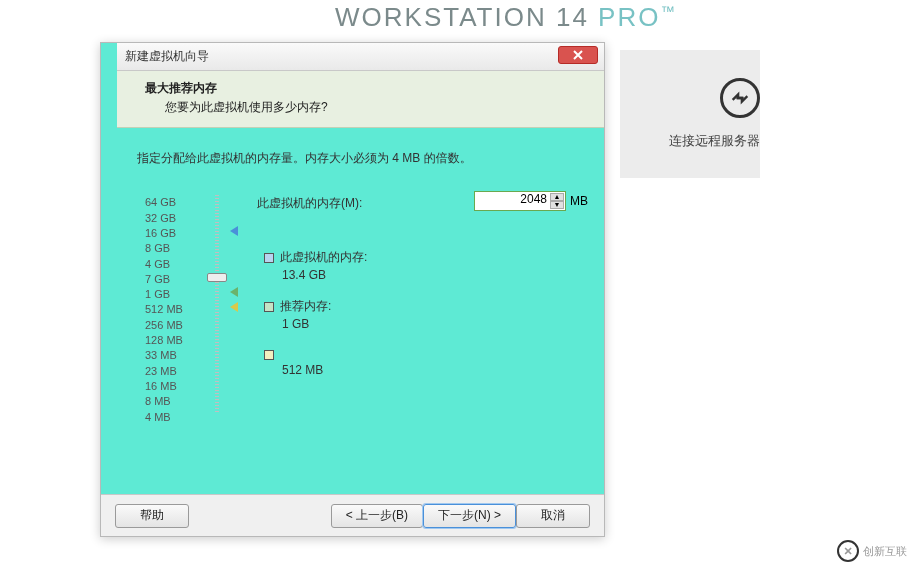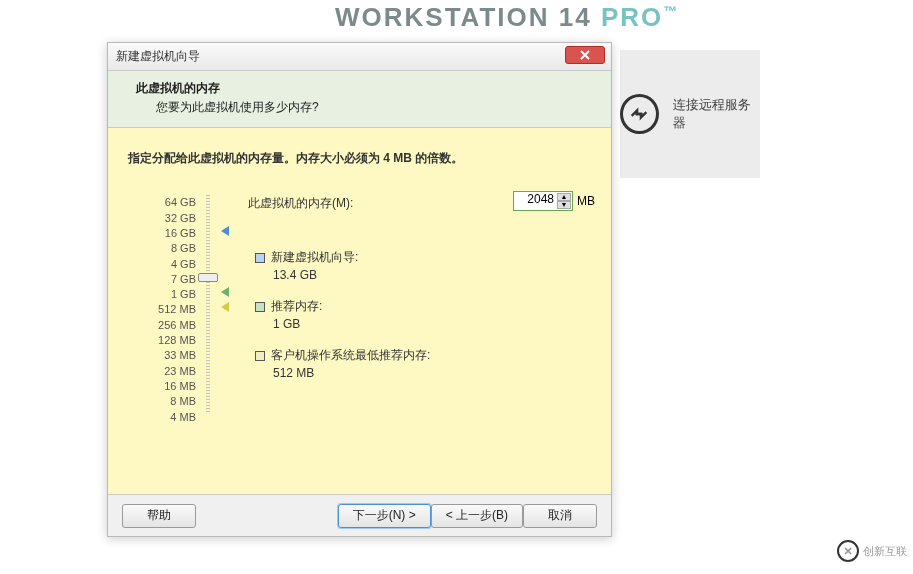--- a/index.html
+++ b/index.html
@@ -1,43 +1,43 @@
 <!DOCTYPE html>
 <html><head>
   <meta charset="utf-8">
   <style>
     * { box-sizing: border-box; margin:0; padding:0; }
     body { font-family: "Microsoft YaHei", Tahoma, sans-serif; font-size:12px; background:#fff; width:913px; height:574px; position:relative; }
-    .product-title { position:absolute; left:335px; top:2px; font-size:26px; font-weight:700; letter-spacing:2px; color:#7b8a8b; font-family: Arial, sans-serif; }
+    .product-title { position:absolute; left:335px; top:2px; font-size:26px; font-weight:400; letter-spacing:2px; color:#7b8a8b; font-family: Arial, sans-serif; }
     .pro { color:#78c2c4; }
     .tm { font-size:14px; vertical-align:super; color:#78c2c4; }
-    .remote-tile { position:absolute; left:620px; top:50px; width:140px; height:128px; background:#ececec; display:flex; flex-direction:row; align-items:center; justify-content:center; gap:14px;}
+    .remote-tile { position:absolute; left:620px; top:50px; width:140px; height:128px; background:#ececec; display:flex; flex-direction:column; align-items:flex-end; justify-content:center; gap:14px;}
     .remote-icon { width:40px; height:40px; border:3px solid #333; border-radius:50%; display:flex; align-items:center; justify-content:center; position:relative;}
     .remote-label { color:#444; font-size:13px;}
-    .wizard { position:absolute; left:107px; top:42px; width:505px; height:495px; background:#fef9c3; border:1px solid #b8b8b8; box-shadow:0 2px 10px rgba(0,0,0,.2);}
+    .wizard { position:absolute; left:100px; top:42px; width:505px; height:495px; background:#5eead4; border:1px solid #b8b8b8; box-shadow:0 2px 10px rgba(0,0,0,.2);padding-left:16px;}
     .titlebar { height:28px; background: linear-gradient(#fafafa,#e9e9e9); border-bottom:1px solid #c8c8c8; display:flex; align-items:center; padding:0 8px; position:relative;}
     .close-btn { position:absolute; right:6px; top:3px; width:40px; height:18px; background:#d9534f; border-radius:3px; display:flex; align-items:center; justify-content:center; color:#fff; font-size:11px; border:1px solid #b52b27; cursor:pointer;}
     .titlebar-text { color:#333; }
     .header { background:#e8f0e1; border-bottom:1px solid #c3d0b6; padding:8px 12px 10px 28px; line-height:1.6;}
     .header-title { font-weight:bold; color:#222;}
     .header-sub { color:#222; padding-left:20px;}
     .content { padding:22px 16px 10px 20px;}
-    .hint { color:#333;font-weight:bold; }
+    .hint { color:#333; }
     .mem-area { position:relative; margin-top:28px; height:240px;}
-    .scale { position:absolute; left:8px; top:0; width:60px; text-align:right; font-size:11px; color:#555; line-height:15.3px;}
+    .scale { position:absolute; left:8px; top:0; width:60px; text-align:left; font-size:11px; color:#555; line-height:15.3px;}
     .scale div { height:15.3px;}
     .track { position:absolute; left:78px; top:0; width:4px; height:218px; background: repeating-linear-gradient(#c0c0c0, #c0c0c0 1px, transparent 1px, transparent 3px);}
     .thumb { position:absolute; left:70px; top:78px; width:20px; height:9px; background:#eee; border:1px solid #888; border-radius:2px; cursor:grab;}
     .marker { position:absolute; left:93px; width:0; height:0; border-top:5px solid transparent; border-bottom:5px solid transparent;}
     .marker.blue { border-right:8px solid #4a90d9; top:31px;}
     .marker.green1 { border-right:8px solid #6bb36b; top:92px;}
     .marker.yellow { border-right:8px solid #d9c94a; top:107px;}
     .mem-label-line { position:absolute; left:120px; top:0; color:#333;}
     .input-row { position:absolute; right:0; top:-4px; display:flex; align-items:center; gap:4px;}
-    .spin { width:60px; height:20px; border:1px solid #6aa84f; background:#fff; text-align:right; padding:0 18px 0 4px; font-size:12px; position:relative;}
+    .spin { width:92px; height:20px; border:1px solid #6aa84f; background:#fff; text-align:right; padding:0 18px 0 4px; font-size:12px; position:relative;}
     .spin-arrows { position:absolute; right:1px; top:1px; width:14px; height:16px; display:flex; flex-direction:column;}
     .spin-arrows span{ height:8px; background:#e0e0e0; border:1px solid #aaa; font-size:7px; line-height:6px; text-align:center; cursor:pointer;}
     .reco { position:absolute; left:127px;}
     .reco-item { margin-bottom:16px; font-size:12px; color:#333;}
     .reco-item .sq { display:inline-block; width:10px; height:10px; margin-right:6px; vertical-align:middle; border:1px solid #555;}
     .sq.blue{ background:#b8d4ef;}
     .sq.green{ background:#c5e3c5;}
     .sq.yellow{ background:#f3eec0;}
     .reco-val { padding-left:18px; margin-top:2px;}
     .footer { position:absolute; left:0; bottom:0; right:0; height:42px; border-top:1px solid #c8c8c8; background:#f0f0f0; display:flex; align-items:center; padding:0 14px; }
@@ -68,21 +68,21 @@
 <div class="wizard">
   <div class="titlebar">
     <span class="titlebar-text">新建虚拟机向导</span>
     <div class="close-btn">
       <svg width="12" height="10" viewBox="0 0 12 10" stroke="#fff" stroke-width="2">
           <path d="M2 1 L10 9 M10 1 L2 9"></path>
         </svg>
     </div>
   </div>
   <div class="header">
-    <div class="header-title">此虚拟机的内存</div>
+    <div class="header-title">最大推荐内存</div>
     <div class="header-sub">您要为此虚拟机使用多少内存?</div>
   </div>
   <div class="content">
     <div class="hint">指定分配给此虚拟机的内存量。内存大小必须为 4 MB 的倍数。</div>
 
     <div class="mem-area">
 
       <div class="mem-label-line">此虚拟机的内存(M):</div>
       <div class="input-row">
         <div class="spin">
@@ -113,40 +113,40 @@
         <div>4 MB</div>
       </div>
       <div class="track"></div>
       <div class="thumb"></div>
       <div class="marker blue"></div>
       <div class="marker green1"></div>
       <div class="marker yellow"></div>
 
       <div class="reco" style="top:54px;">
         <div class="reco-item">
-          <span class="sq blue"></span><span>新建虚拟机向导:</span>
+          <span class="sq blue"></span><span>此虚拟机的内存:</span>
           <div class="reco-val">13.4 GB</div>
         </div>
         <div class="reco-item">
           <span class="sq green"></span><span>推荐内存:</span>
           <div class="reco-val">1 GB</div>
         </div>
         <div class="reco-item">
-          <span class="sq yellow"></span><span>客户机操作系统最低推荐内存:</span>
+          <span class="sq yellow"></span>
           <div class="reco-val">512 MB</div>
         </div>
       </div>
 
     </div>
   </div>
   <div class="footer">
     <button class="btn">帮助</button>
     <div class="spacer"></div>
+    <button class="btn">&lt; 上一步(B)</button>
     <button class="btn default">下一步(N) &gt;</button>
-    <button class="btn">&lt; 上一步(B)</button>
     <button class="btn">取消</button>
   </div>
 </div>
 
 <div class="watermark">
   <div class="wm-logo">✕</div>
   <span>创新互联</span>
 </div>
 
 </body></html>

